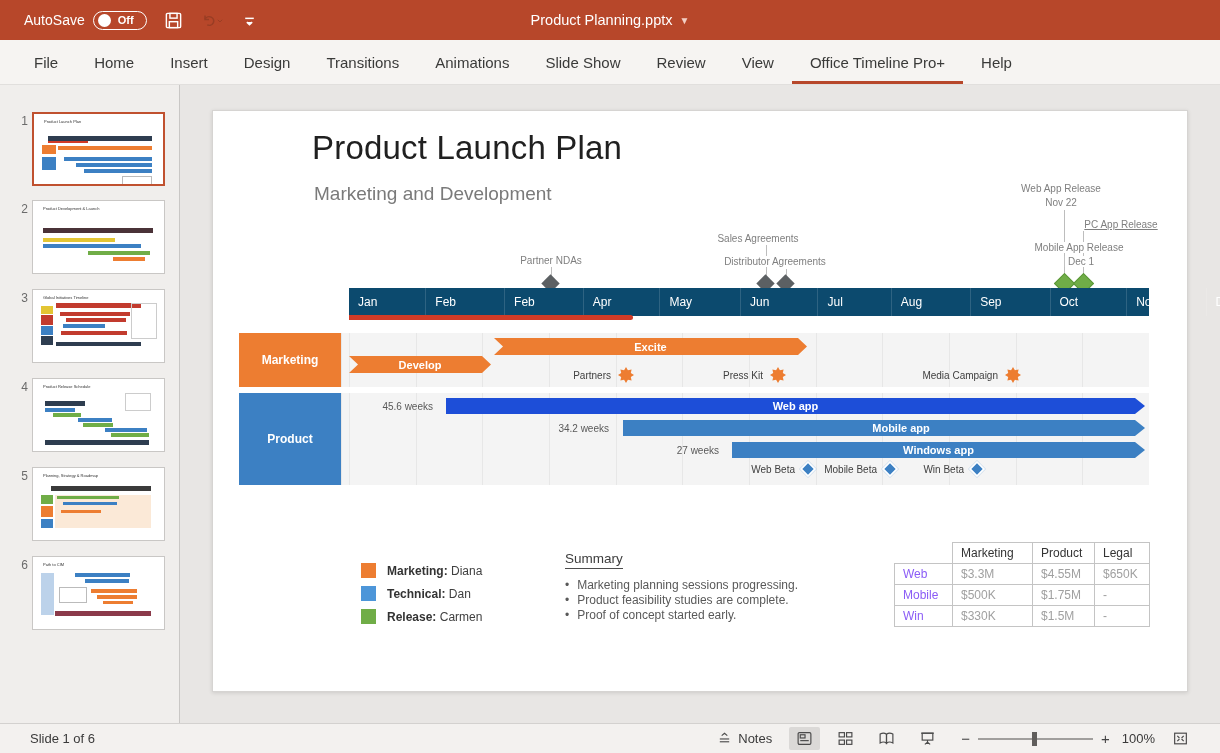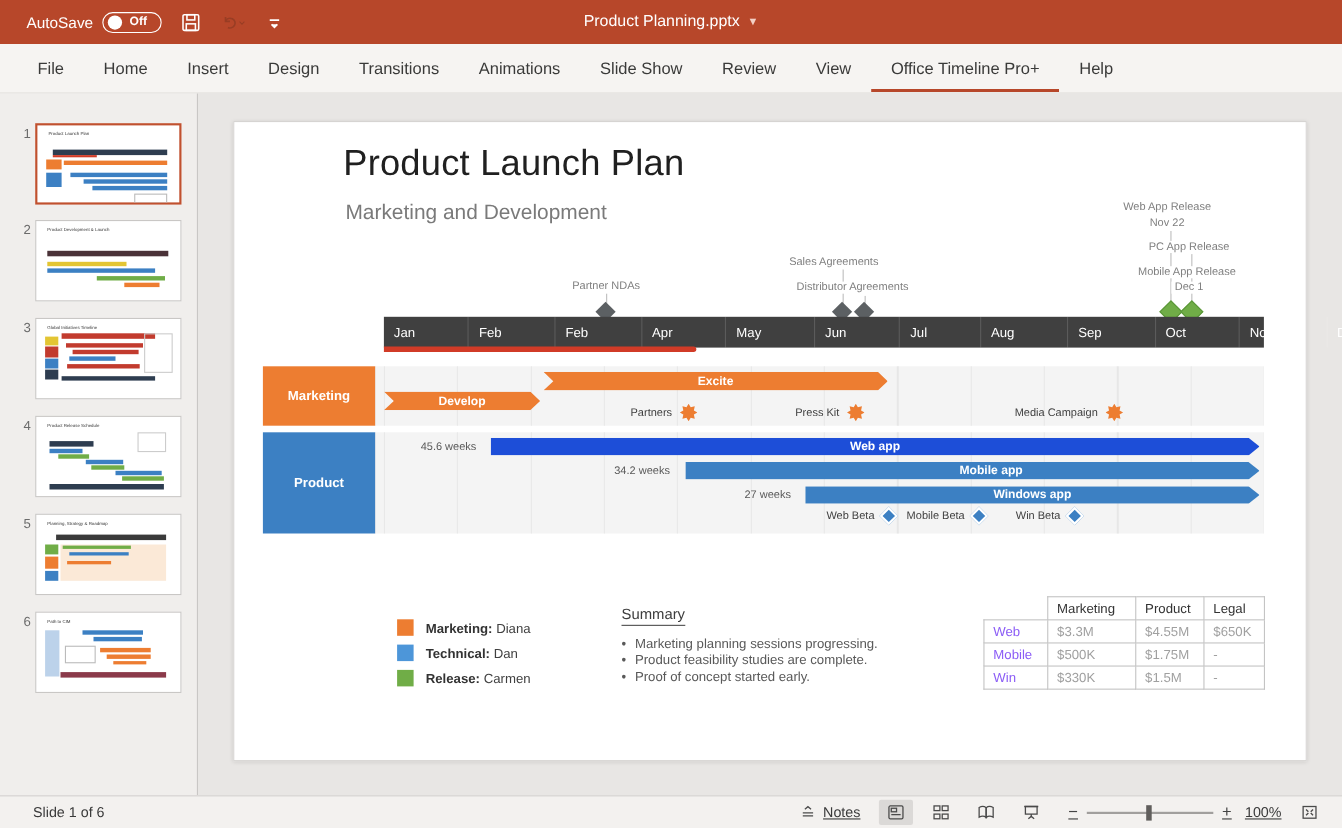--- a/index.html
+++ b/index.html
@@ -75,21 +75,21 @@
   .cost-table th, .cost-table td { border:1px solid #c4c4c4; height:21px; padding:0 8px; text-align:left; font-weight:normal; }
   .cost-table th.corner { border:none; }
   .cost-table th { color:#333; }
   .cost-table td.rowhead { color:#8b5cf6; }
   .cost-table td.val { color:#a0a0a0; }
   .col-b { width:80px; } .col-c { width:62px; } .col-d { width:55px; } .col-a { width:58px; }
 
   
   .statusbar { position:absolute; left:0; top:723px; width:1220px; height:30px; background:#f3f1ef; border-top:1px solid #d3d1cf; display:flex; align-items:center; font-size:13px; color:#3a3a3a; }
   .sb-left { padding-left:30px; }
-  .sb-right { margin-left:auto; display:flex; align-items:center; gap:10px; padding-right:14px;text-decoration:underline; }
+  .sb-right { margin-left:auto; display:flex; align-items:center; gap:10px; padding-right:24px; }
   .sb-btn { display:flex; align-items:center; gap:6px; padding:3px 7px; border-radius:2px; cursor:pointer; }
   .sb-btn.selected { background:#dbd9d7; }
   .sb-zoom { display:flex; align-items:center; gap:8px; margin-left:8px; }
   .z-track { position:relative; width:115px; height:2px; background:#a19f9d; }
   .z-thumb { position:absolute; left:54px; top:-6px; width:5px; height:14px; background:#605e5c; cursor:pointer; }
   .z-sign { font-size:15px; color:#444; cursor:pointer; }
 </style>
 </head>
 <body>
 
@@ -247,34 +247,34 @@
     <div class="slide-subtitle">Marketing and Development</div>
 
     <div class="conn" style="left:338px;top:156px;height:10px;"></div>
     <div class="conn" style="left:553px;top:134px;height:32px;"></div>
     <div class="conn" style="left:573px;top:158px;height:8px;"></div>
     <div class="conn" style="left:851px;top:99px;height:66px;"></div>
     <div class="conn" style="left:870px;top:120px;height:45px;"></div>
 
     <div class="mlabel" style="left:848px;top:72px;">Web App Release</div>
     <div class="mlabel" style="left:848px;top:86px;">Nov 22</div>
-    <div class="mlabel" style="left:868px;top:108px;">PC App Release</div>
+    <div class="mlabel" style="left:908px;top:108px;text-decoration:underline;">PC App Release</div>
     <div class="mlabel" style="left:545px;top:122px;">Sales Agreements</div>
     <div class="mlabel" style="left:866px;top:131px;">Mobile App Release</div>
     <div class="mlabel" style="left:338px;top:144px;">Partner NDAs</div>
     <div class="mlabel" style="left:562px;top:145px;">Distributor Agreements</div>
     <div class="mlabel" style="left:868px;top:145px;">Dec 1</div>
 
     <div class="dia dia-gray" style="left: 331px; top: 166px; background-color: rgb(92, 96, 99);"></div>
     <div class="dia dia-gray" style="left: 546px; top: 166px; background-color: rgb(92, 96, 99);"></div>
     <div class="dia dia-gray" style="left: 566px; top: 166px; background-color: rgb(92, 96, 99);"></div>
     <div class="dia dia-green" style="left: 844px; top: 165px; background-color: rgb(112, 173, 71);"></div>
     <div class="dia dia-green" style="left: 863px; top: 165px; background-color: rgb(112, 173, 71);"></div>
 
-    <div class="month-band" style="background-color: #404040; gap: 48px;">
+    <div class="month-band" style="background-color: #0c4a6e; gap: 48px;">
       <div class="month">Jan</div>
       <div class="month">Feb</div>
       <div class="month">Feb</div>
       <div class="month">Apr</div>
       <div class="month">May</div>
       <div class="month">Jun</div>
       <div class="month">Jul</div>
       <div class="month">Aug</div>
       <div class="month">Sep</div>
       <div class="month">Oct</div>

